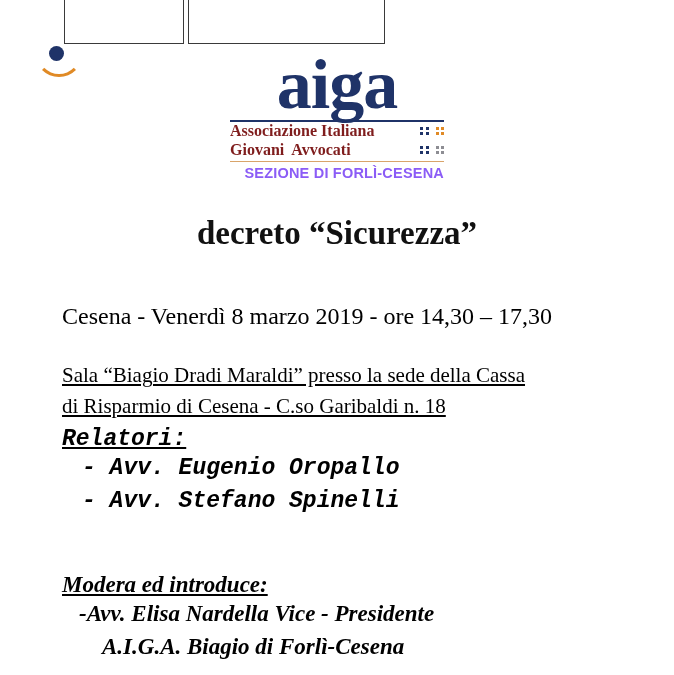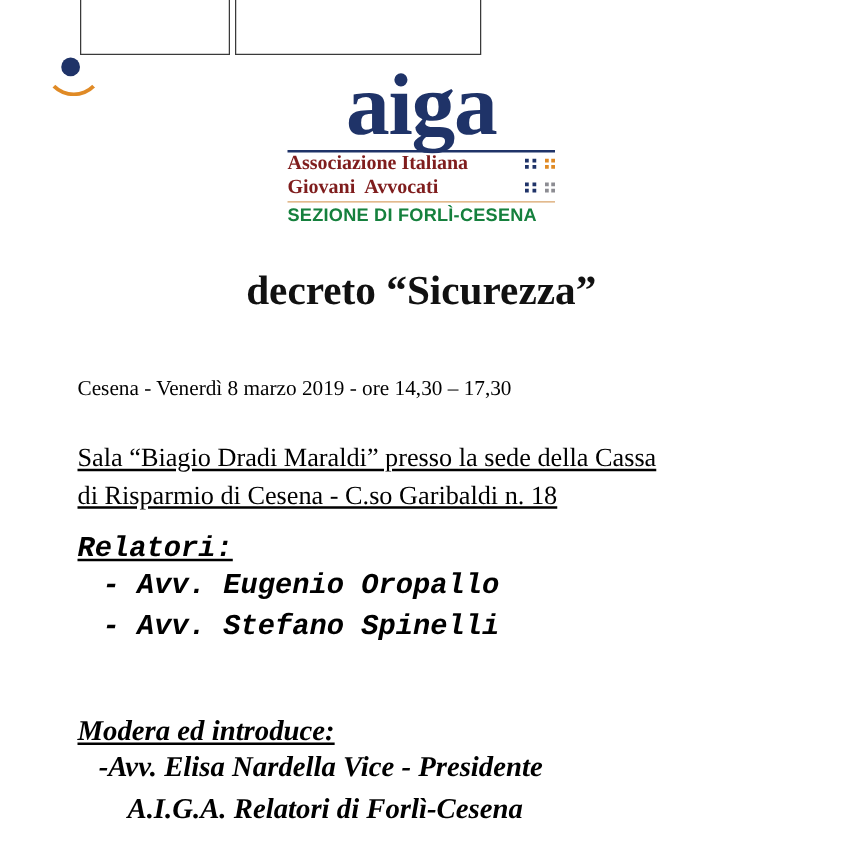--- a/index.html
+++ b/index.html
@@ -119,22 +119,22 @@
     height: 1.5px;
     background: #d9a46a;
     margin-top: 1px;
   }
   #logo-section {
     width: 214px;
     font-family: "Liberation Sans", sans-serif;
     font-weight: 700;
     font-size: 14.5px;
     letter-spacing: 0.2px;
-    color: #15803d;
-    text-align: left;
+    color: #8b5cf6;
+    text-align: right;
     margin-top: 3px;
     white-space: nowrap;
   }
 
   
   #title {
     position: absolute;
     left: 0; right: 0;
     top: 190px;
     text-align: center;
@@ -145,21 +145,21 @@
   .title-line { display: block; white-space: nowrap; }
 
   
   #body-block {
     position: absolute;
     left: 62px;
     top: 300px;
     right: 30px;
   }
   #date-line {
-    font-size: 17px;
+    font-size: 24px;
     line-height: 1.35;
     white-space: nowrap;
   }
   #venue {
     margin-top: 28px;
     font-size: 21px;
     line-height: 1.45;
   }
   .venue-line { display: block; white-space: nowrap; text-decoration: underline; }
 
@@ -256,14 +256,14 @@
 
 <div id="speakers">
   <span class="sec-head">Relatori:</span>
   <span class="sec-item indent-1">- Avv. Eugenio Oropallo</span>
   <span class="sec-item indent-1">- Avv. Stefano Spinelli</span>
 </div>
 
 <div id="moderator">
   <span class="sec-head">Modera ed introduce:</span>
   <span class="sec-item indent-2">-Avv. Elisa Nardella Vice - Presidente</span>
-  <span class="sec-item indent-3">A.I.G.A. Relatori di Forlì-Cesena</span>
+  <span class="sec-item indent-3">A.I.G.A. Biagio di Forlì-Cesena</span>
 </div>
 
 </body></html>

